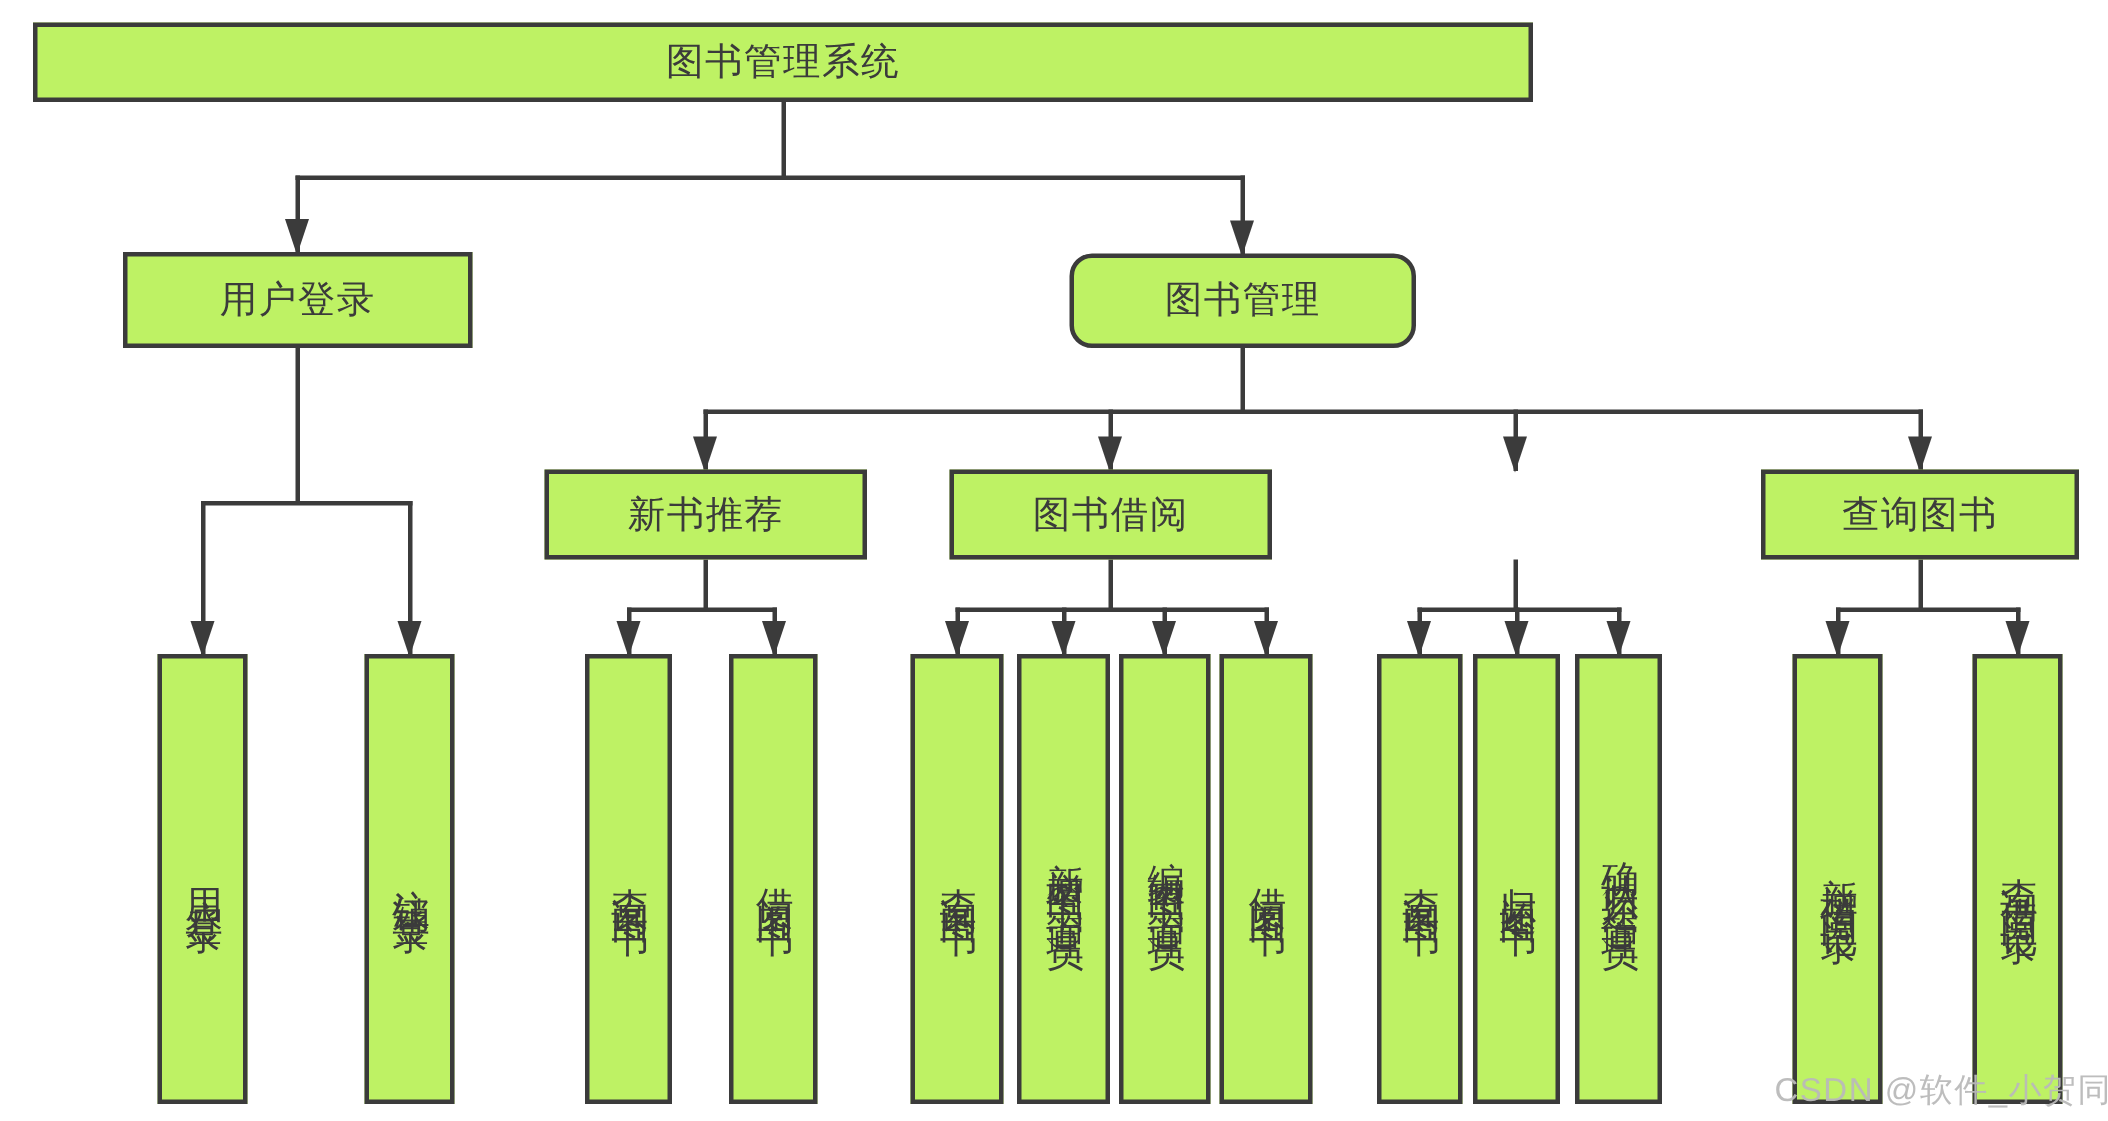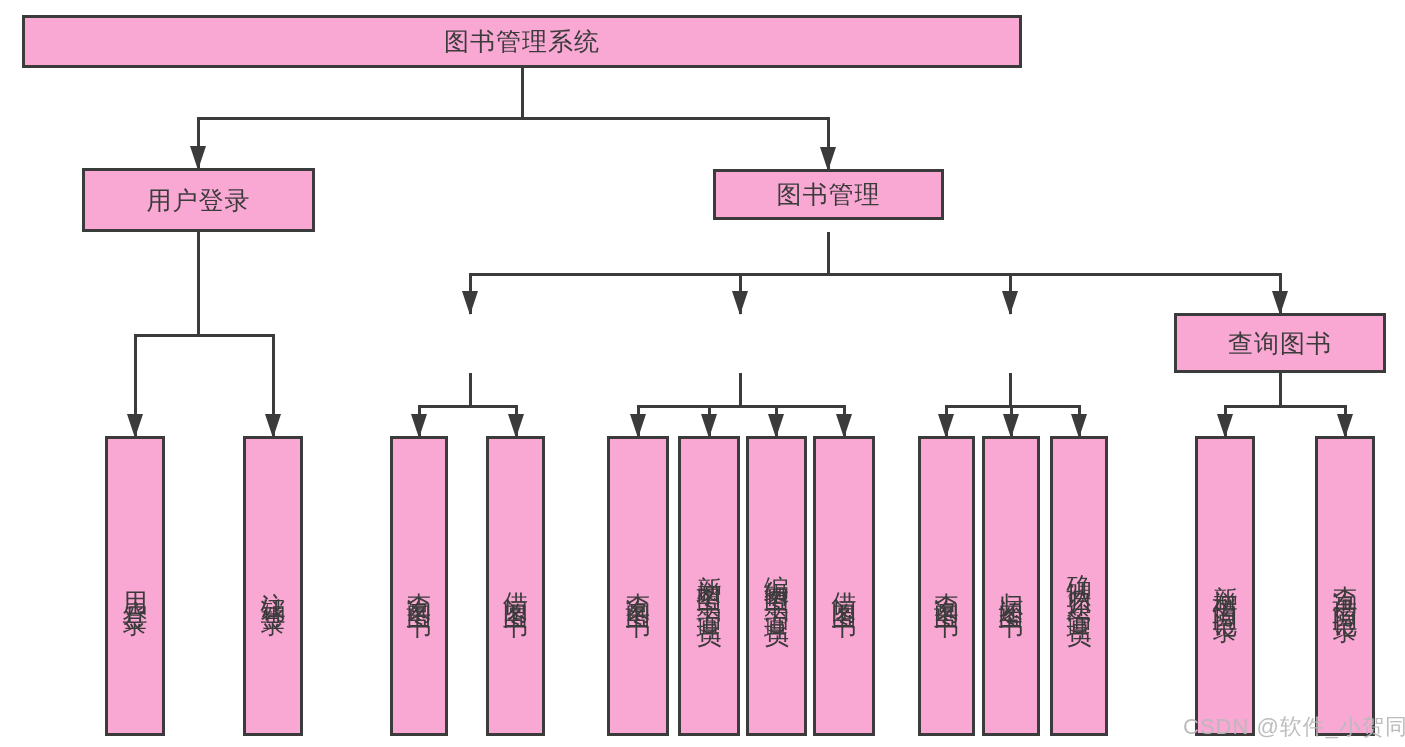--- a/index.html
+++ b/index.html
@@ -7,21 +7,21 @@
     position: relative;
     width: 1405px;
     height: 747px;
     background: #ffffff;
     overflow: hidden;
     font-family: "Liberation Sans", sans-serif;
   }
   .box {
     position: absolute;
     box-sizing: border-box;
-    background: #f9a8d4;
+    background: #bef264;
     border: 3px solid #3b3b3b;
     display: flex;
     align-items: center;
     justify-content: center;
     z-index: 2;
   }
   .lbl {
     font-size: 25px;
     color: #3b3b3b;
     letter-spacing: 1px;
@@ -63,24 +63,30 @@
 
 <div class="canvas">
 
   <div class="box" style="left:22px; top:15px; width:1000px; height:53px;">
     <span class="lbl">图书管理系统</span>
   </div>
 
   <div class="box" style="left:82px; top:168px; width:233px; height:64px;">
     <span class="lbl">用户登录</span>
   </div>
-  <div class="box" style="left:713px; top:169px; width:231px; height:51px;">
+  <div class="box" style="left:713px; top:169px; width:231px; height:63px;border-radius:15px;">
     <span class="lbl">图书管理</span>
   </div>
 
+  <div class="box" style="left:363px; top:313px; width:215px; height:60px;">
+    <span class="lbl">新书推荐</span>
+  </div>
+  <div class="box" style="left:633px; top:313px; width:215px; height:60px;">
+    <span class="lbl">图书借阅</span>
+  </div>
   <div class="box" style="left:1174px; top:313px; width:212px; height:60px;">
     <span class="lbl">查询图书</span>
   </div>
 
   <div class="box" style="left:105px; top:436px; width:60px; height:300px;">
     <span class="vlbl">用户登录</span>
   </div>
   <div class="box" style="left:243px; top:436px; width:60px; height:300px;">
     <span class="vlbl">注销登录</span>
   </div>

